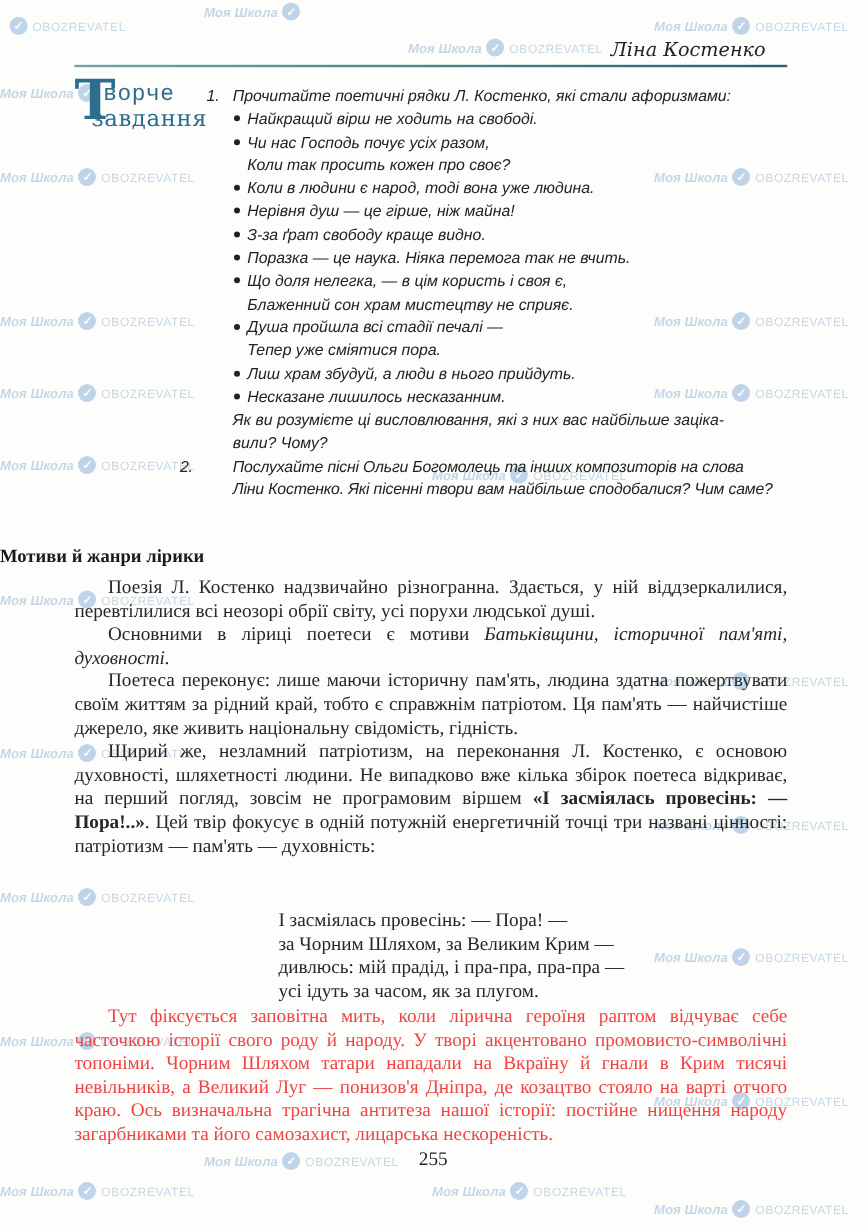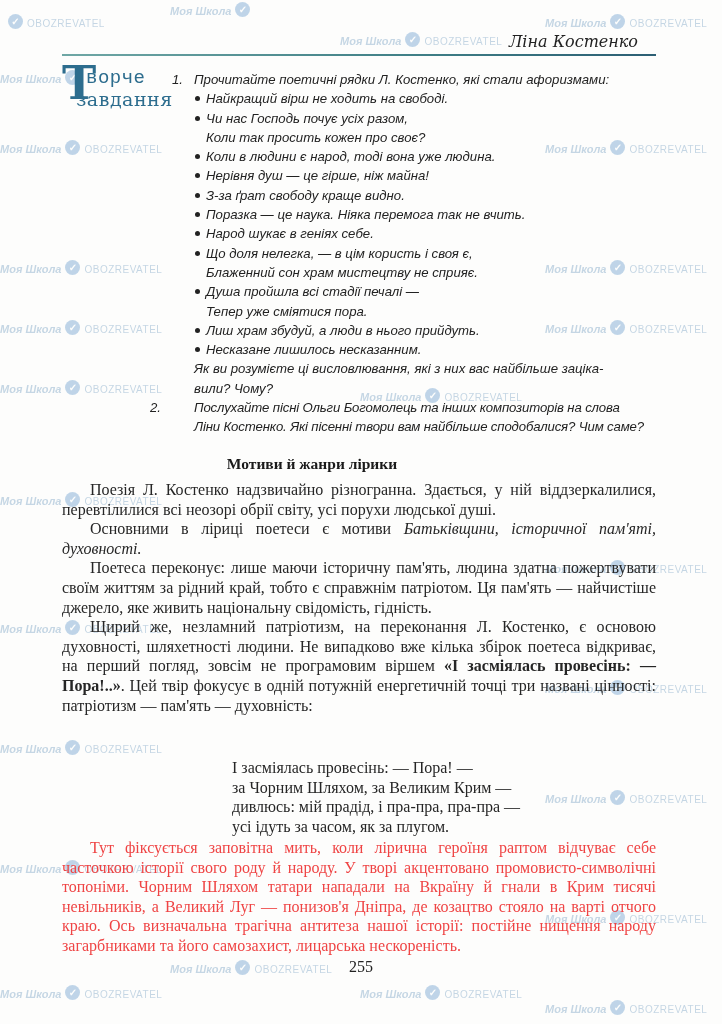--- a/index.html
+++ b/index.html
@@ -38,21 +38,21 @@
     .task-num { display: inline-block; width: 22px; }
     .task-line { white-space: nowrap; }
     .bullets { margin: 0; padding: 0 0 0 22px; list-style: none; }
     .bullets li { position: relative; padding-left: 12px; white-space: nowrap; }
     .bullets li::before {
       content: ""; position: absolute; left: 1px; top: 7px; width: 5px; height: 5px; border-radius: 50%; background: #222;
     }
     .task-question { padding-left: 22px; }
     .task2 { padding-left: 22px; text-indent: -22px; letter-spacing: -0.15px; }
     .section-title {
-      position: absolute; left: 0; top: 455px; width: 624px; text-align: center;
+      position: absolute; left: 0; top: 455px; width: 624px; 
       font-family: "Liberation Serif", serif; font-weight: bold; font-size: 15.5px; color: #1a1a1a;
     }
     .body-text {
       position: absolute; left: 62px; top: 480px; width: 594px;
       font-family: "Liberation Serif", serif; font-size: 16px; line-height: 19.6px; color: #262626;
       text-align: justify;
     }
     .body-text p { margin: 0; text-indent: 28px; }
     .body-text .em { font-style: italic; }
     .body-text .strong { font-weight: bold; }
@@ -225,21 +225,20 @@
     <div class="task-line">
       <span class="task-num">1.</span><span>Прочитайте поетичні рядки Л. Костенко, які стали афоризмами:</span>
     </div>
     <ul class="bullets">
       <li><span>Найкращий вірш не ходить на свободі.</span></li>
       <li><span>Чи нас Господь почує усіх разом,</span><br><span>Коли так просить кожен про своє?</span></li>
       <li><span>Коли в людини є народ, тоді вона уже людина.</span></li>
       <li><span>Нерівня душ — це гірше, ніж майна!</span></li>
       <li><span>З-за ґрат свободу краще видно.</span></li>
       <li><span>Поразка — це наука. Ніяка перемога так не вчить.</span></li>
-      <li><span>Народ шукає в геніях себе.</span></li>
       <li><span>Що доля нелегка, — в цім користь і своя є,</span><br><span>Блаженний сон храм мистецтву не сприяє.</span></li>
       <li><span>Душа пройшла всі стадії печалі —</span><br><span>Тепер уже сміятися пора.</span></li>
       <li><span>Лиш храм збудуй, а люди в нього прийдуть.</span></li>
       <li><span>Несказане лишилось несказанним.</span></li>
     </ul>
     <div class="task-question">
       <div class="task-line">Як ви розумієте ці висловлювання, які з них вас найбільше заціка-</div>
       <div class="task-line">вили? Чому?</div>
     </div>
     <div class="task2">

